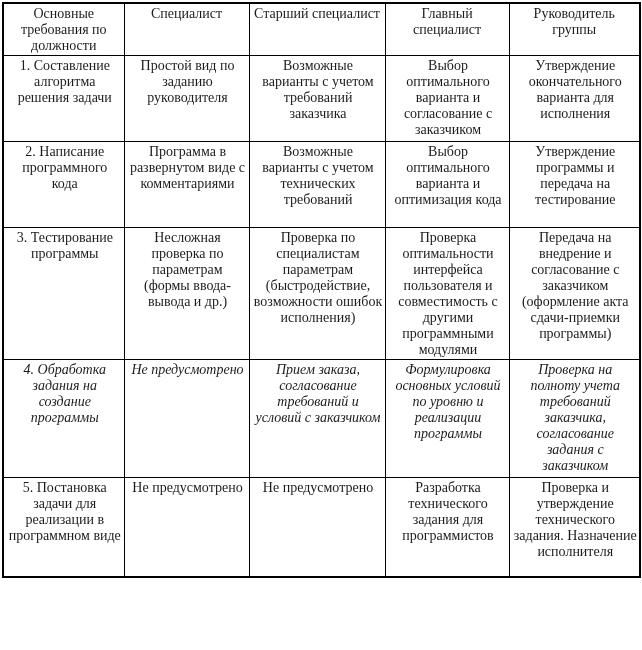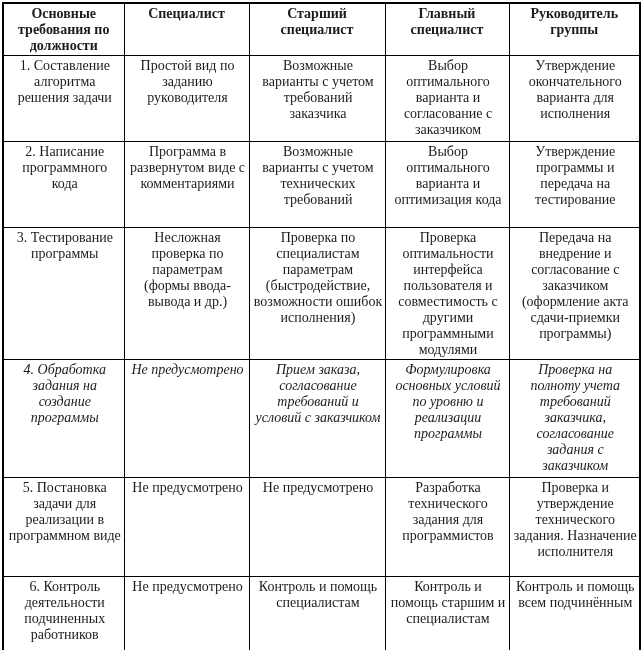--- a/index.html
+++ b/index.html
@@ -27,21 +27,21 @@
     color: #1c1c1c;
     background: #ffffff;
   }
   table.req-table, table.req-table tr, table.req-table td, table.req-table th {
     border: 1px solid #000000;
   }
   table.req-table {
     border-width: 2px;
   }
   table.req-table th {
-    font-weight: bold;
+    font-weight: normal;
     text-align: center;
     vertical-align: top;
     padding: 2px 3px 1px 3px;
   }
   table.req-table td {
     text-align: center;
     vertical-align: top;
     padding: 2px 2px 1px 4px;
   }
   col.c1 { width: 121px; }
@@ -107,22 +107,15 @@
         <td>Формулировка основных условий по уровню и реализации программы</td>
         <td>Проверка на полноту учета требований заказчика, согласование задания с заказчиком</td>
       </tr>
       <tr class="row-5">
         <td>5. Постановка задачи для реализации в программном виде</td>
         <td>Не предусмотрено</td>
         <td>Не предусмотрено</td>
         <td>Разработка технического задания для программистов</td>
         <td>Проверка и утверждение технического задания. Назначение исполнителя</td>
       </tr>
-      <tr class="row-6">
-        <td>6. Контроль деятельности подчиненных работников</td>
-        <td>Не предусмотрено</td>
-        <td>Контроль и помощь специалистам</td>
-        <td>Контроль и помощь старшим и специалистам</td>
-        <td>Контроль и помощь всем подчинённым</td>
-      </tr>
     </tbody>
   </table>
 </div>
 
 </body></html>

